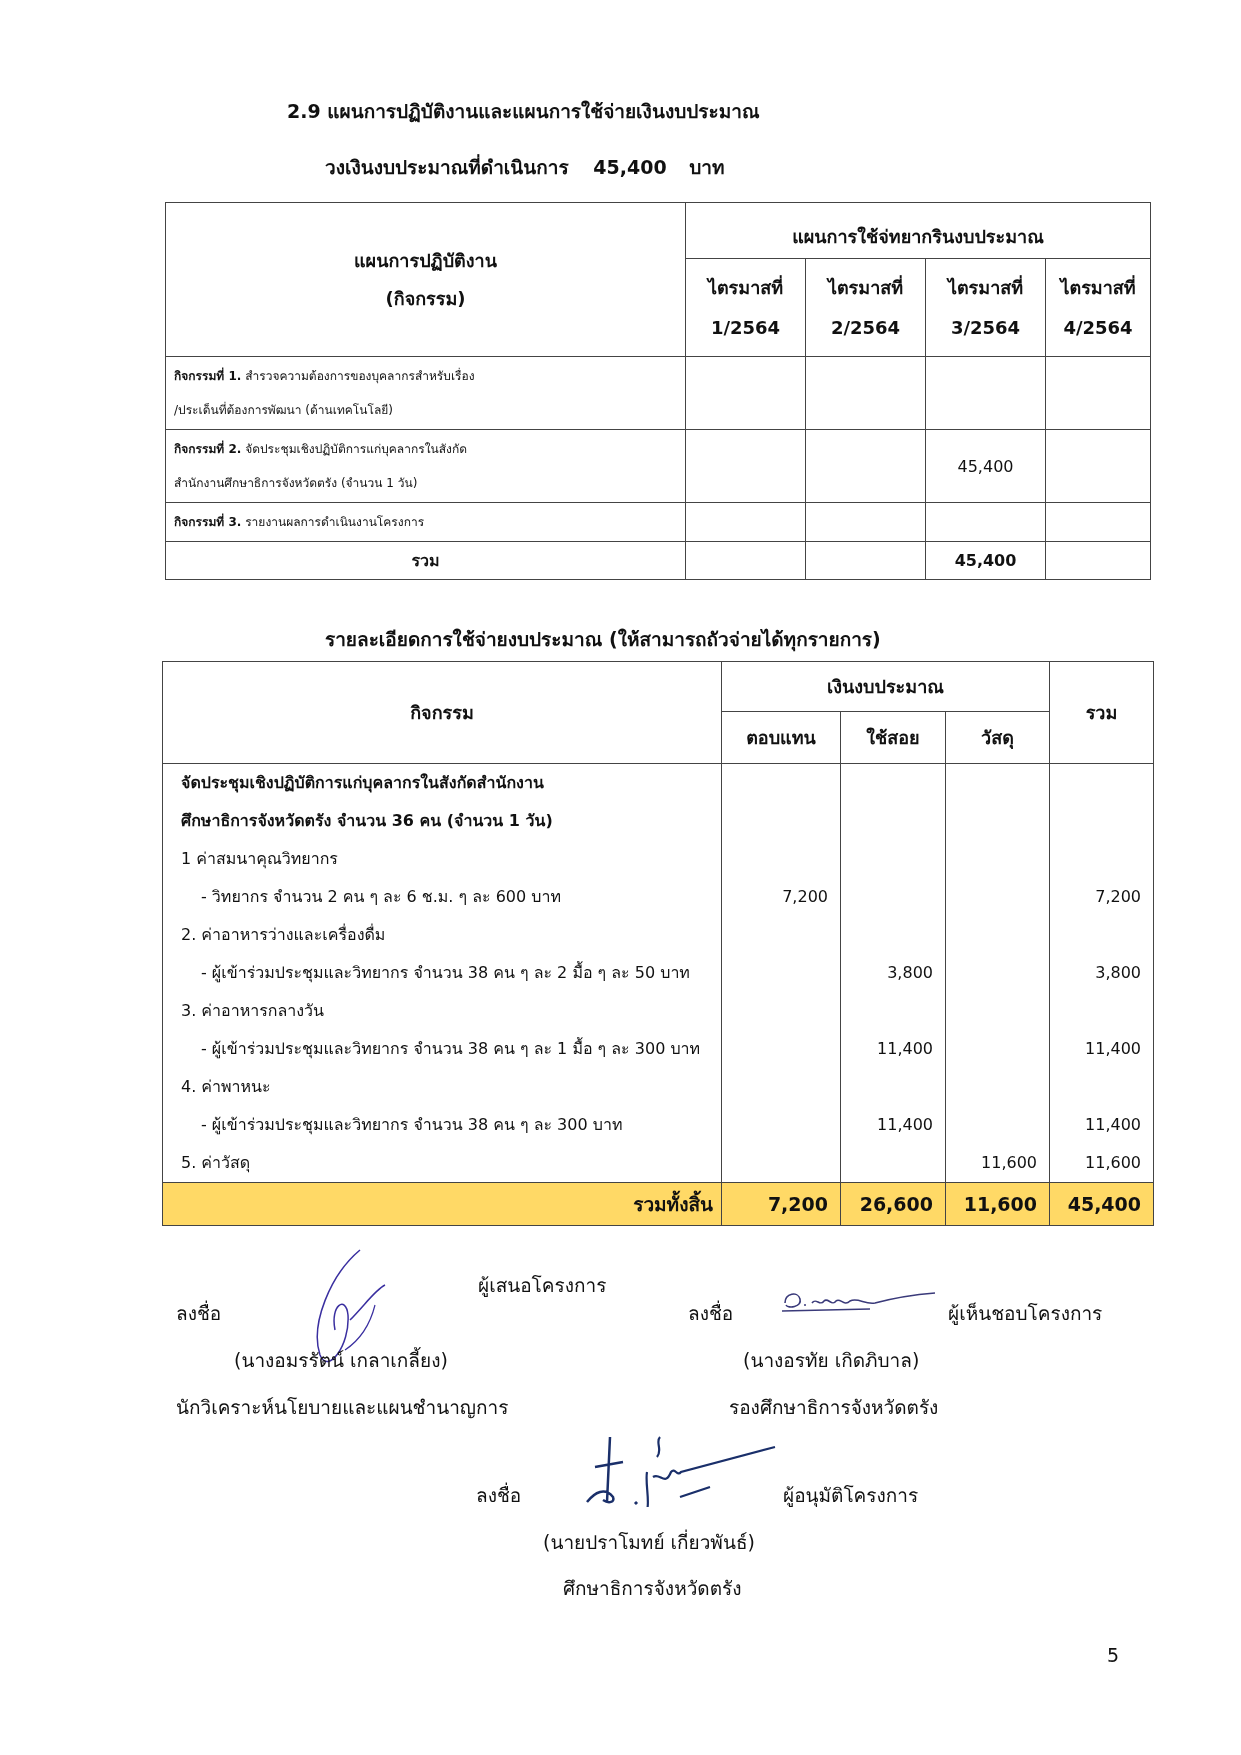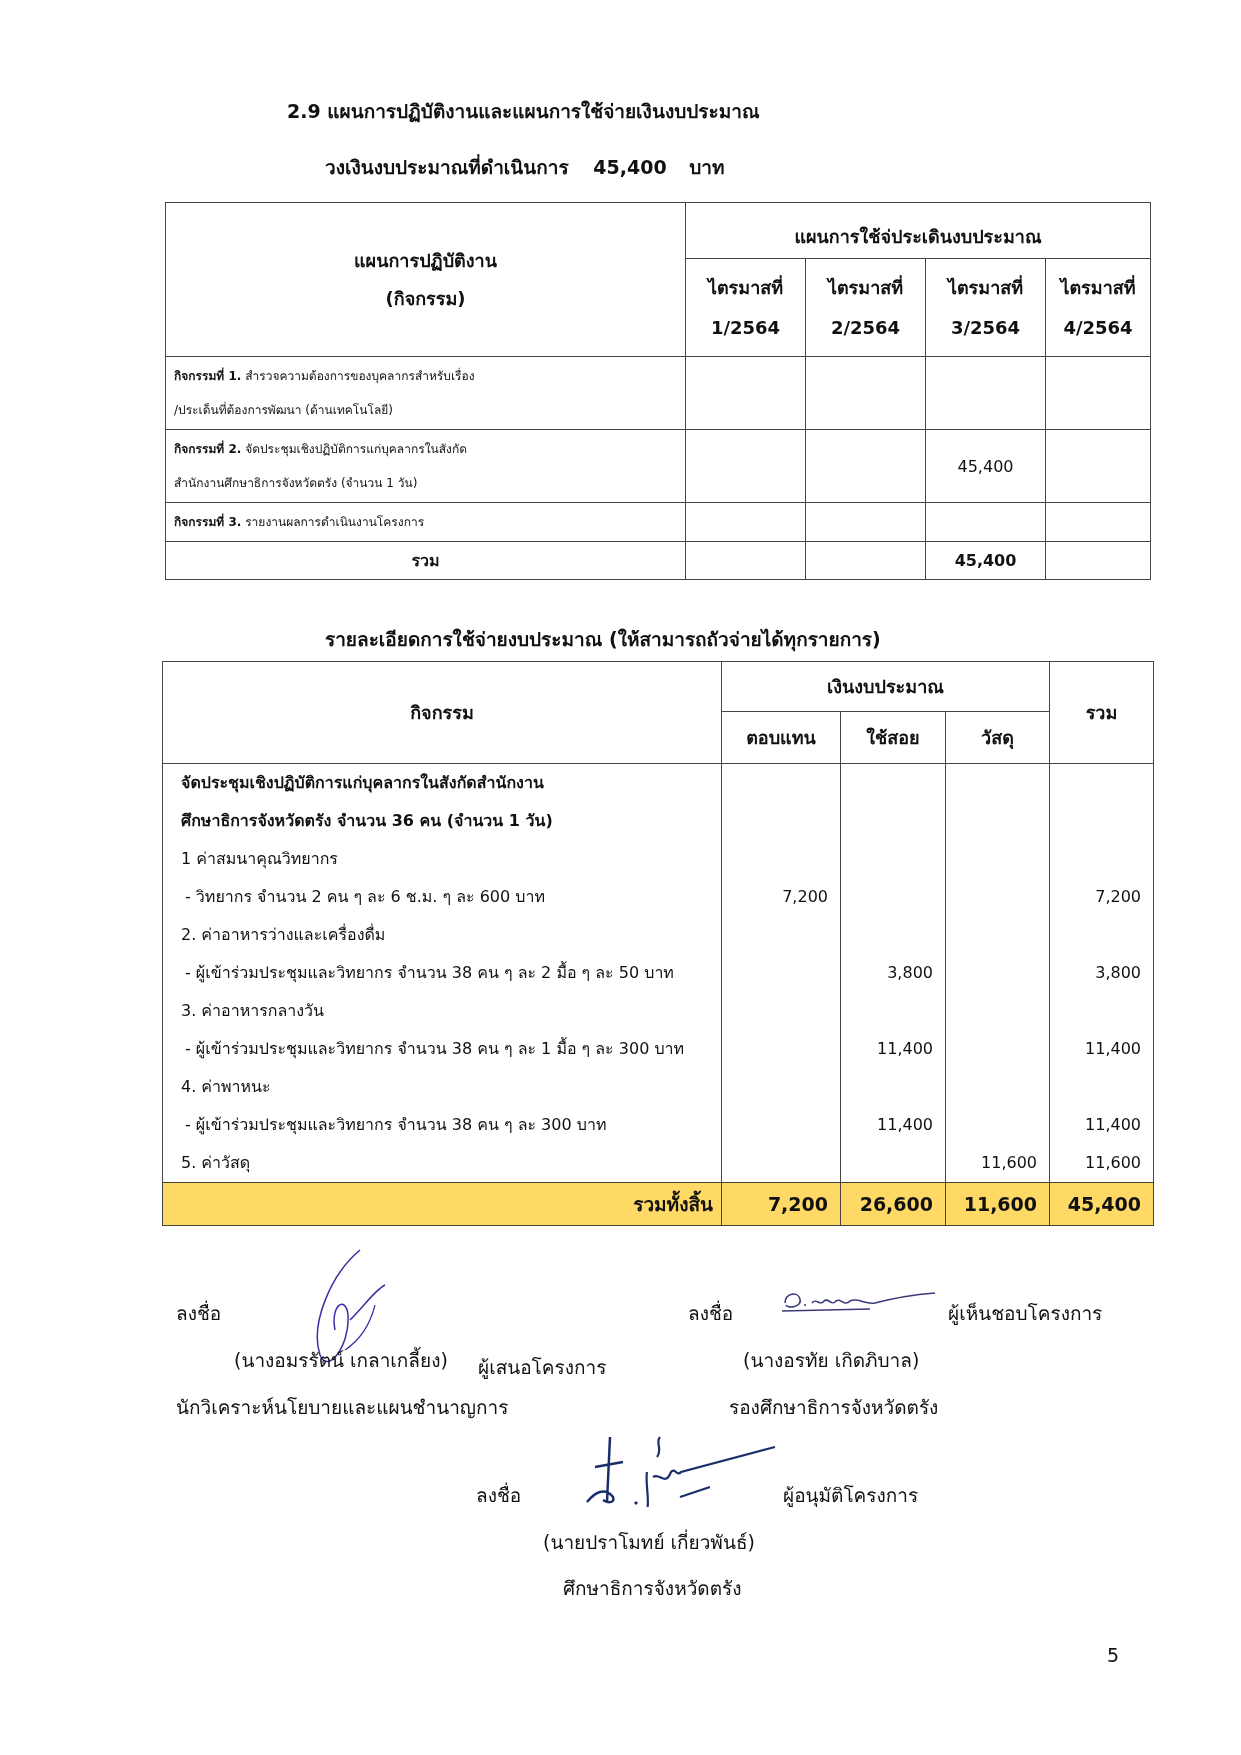--- a/index.html
+++ b/index.html
@@ -23,21 +23,21 @@
   #plan .total-label { text-align:center; font-weight:bold; }
   #plan .total-num { text-align:center; font-weight:bold; }
 
   .title2 { left:325px; top:624px; font-size:19px; font-weight:bold; white-space:nowrap; }
 
   #detail { left:162px; top:661px; width:991px; }
   #detail th { font-size:18px; text-align:center; }
   #detail td { border-top:none; border-bottom:none; height:38px; line-height:38px; }
   #detail td.desc { white-space:nowrap; font-size:16px; padding-left:18px; }
   #detail td.desc.bold { font-weight:bold; }
-  #detail td.desc.indent { padding-left:22px; }
+  #detail td.desc.indent { padding-left:38px; }
   #detail td.val { text-align:right; padding-right:12px; font-size:16px; }
   #detail tr.first td { border-top:1.2px solid #444; }
   #detail tr.grand td { background:#FFD966; font-weight:bold; font-size:19px; height:42px;
                         border:1.2px solid #444; }
   #detail tr.grand td.lbl { text-align:right; }
   #detail tr.grand td.val { text-align:right; }
 
   .sig { font-size:19px; white-space:nowrap; }
   .sig-img { position:absolute; }
   .page-num { left:1107px; top:1644px; font-size:19px; }
@@ -59,21 +59,21 @@
       <col style="width:120px">
       <col style="width:120px">
       <col style="width:105px">
   </colgroup>
   <tbody>
       <tr style="height:56px">
     <th rowspan="2" style="line-height:38px; padding-top:0;">
       <div>แผนการปฏิบัติงาน</div>
       <div>(กิจกรรม)</div>
     </th>
-    <th colspan="4" style="padding-top:12px;">แผนการใช้จ่ประเดินงบประมาณ</th>
+    <th colspan="4" style="padding-top:12px;">แผนการใช้จ่ทยากรินงบประมาณ</th>
   </tr>
   <tr style="height:98px">
     <th style="line-height:40px;">
       <div>ไตรมาสที่</div>
       <div>1/2564</div>
     </th>
     <th style="line-height:40px;">
       <div>ไตรมาสที่</div>
       <div>2/2564</div>
     </th>
@@ -235,21 +235,21 @@
     <td class="val" style="background: rgb(255, 217, 102);">45,400</td>
   </tr>
 </tbody>
   </table>
 
 <div class="abs sig" style="left:176px; top:1298px;">ลงชื่อ</div>
 <svg class="sig-img" style="left:290px; top:1245px;" width="110" height="135">
   <path d="M70 5 C40 30,20 80,30 110 C38 130,60 100,58 70 C56 50,40 60,45 85 M60 75 C75 60,85 45,95 40" stroke="#3a2fa0" stroke-width="1.5" fill="none"></path>
   <path d="M55 105 C70 95,80 80,85 60" stroke="#3a2fa0" stroke-width="1.2" fill="none"></path>
 </svg>
-<div class="abs sig" style="left:478px; top:1352px;">ผู้เสนอโครงการ</div>
+<div class="abs sig" style="left:478px; top:1270px;">ผู้เสนอโครงการ</div>
 <div class="abs sig" style="left:234px; top:1345px;">(นางอมรรัตน์  เกลาเกลี้ยง)</div>
 <div class="abs sig" style="left:176px; top:1392px;">นักวิเคราะห์นโยบายและแผนชำนาญการ</div>
 
 <div class="abs sig" style="left:688px; top:1298px;">ลงชื่อ</div>
 <svg class="sig-img" style="left:780px; top:1285px;" width="160" height="35">
   <path d="M5 18 C5 8,18 6,20 14 C22 22,8 24,6 20 M24 20 L26 20 M32 18 C36 12,40 22,44 16 C48 12,52 22,56 16 C60 12,64 22,70 16 C78 12,85 20,95 18 C110 14,130 10,155 8" stroke="#3a3a7a" stroke-width="1.6" fill="none"></path>
   <path d="M2 26 L90 24" stroke="#3a3a7a" stroke-width="1.3" fill="none"></path>
 </svg>
 <div class="abs sig" style="left:948px; top:1298px;">ผู้เห็นชอบโครงการ</div>
 <div class="abs sig" style="left:743px; top:1345px;">(นางอรทัย  เกิดภิบาล)</div>

